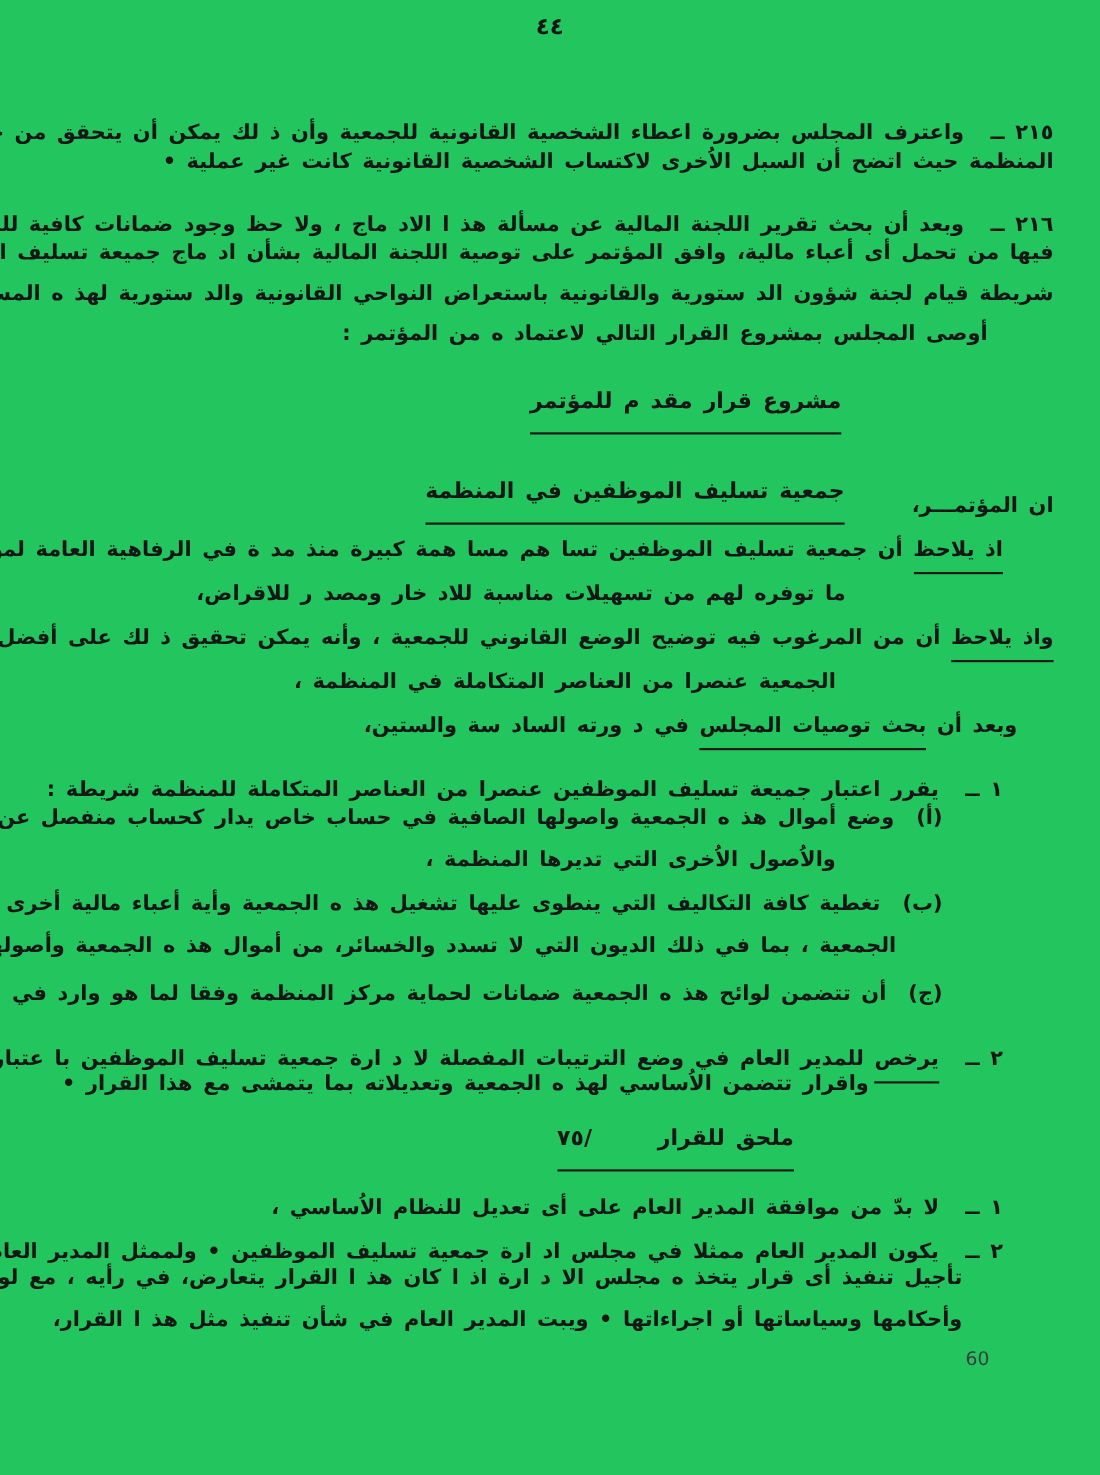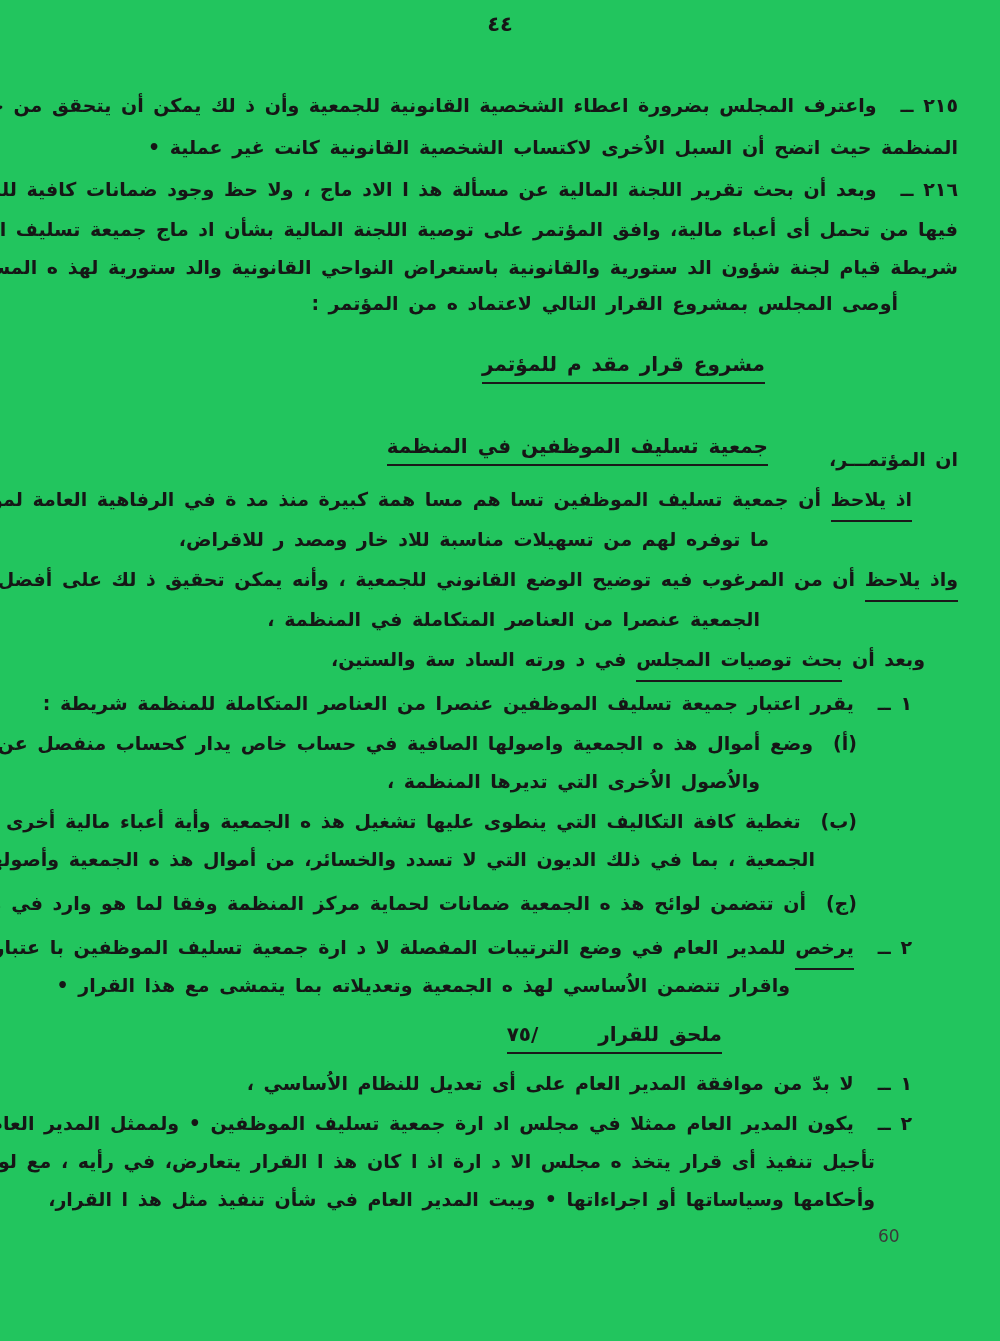--- a/index.html
+++ b/index.html
@@ -16,24 +16,24 @@
   }
   .ln {
     position: absolute;
     white-space: nowrap;
     font-size: 19px;
     font-weight: bold;
     word-spacing: 3px;
     direction: rtl;
     line-height: 1.25;
   }
-  .num { margin-left: 24px; display: inline-block; }
+  .num { margin-left: 24px; display: inline-block; margin-top: 15px; }
   .subnum { margin-left: 20px; display: inline-block; }
   .u { border-bottom: 2px solid #1a1a1a; padding-bottom: 10px; }
-  .heading { font-size: 20px; border-bottom: 2px solid #1a1a1a; padding-bottom: 5px; }
+  .heading { font-size: 20px; border-bottom: 2px solid #1a1a1a; padding-bottom: 16px; }
   .pgno-top {
     position: absolute; left: 0; right: 0; top: 12px;
     text-align: center; font-size: 21px; font-weight: bold;
   }
   .pgno-bottom {
     position: absolute; left: 878px; top: 1226px;
     font-size: 17px; font-weight: normal; color: #3a3a3a;
     direction: ltr; font-family: "DejaVu Sans", sans-serif;
   }
   

